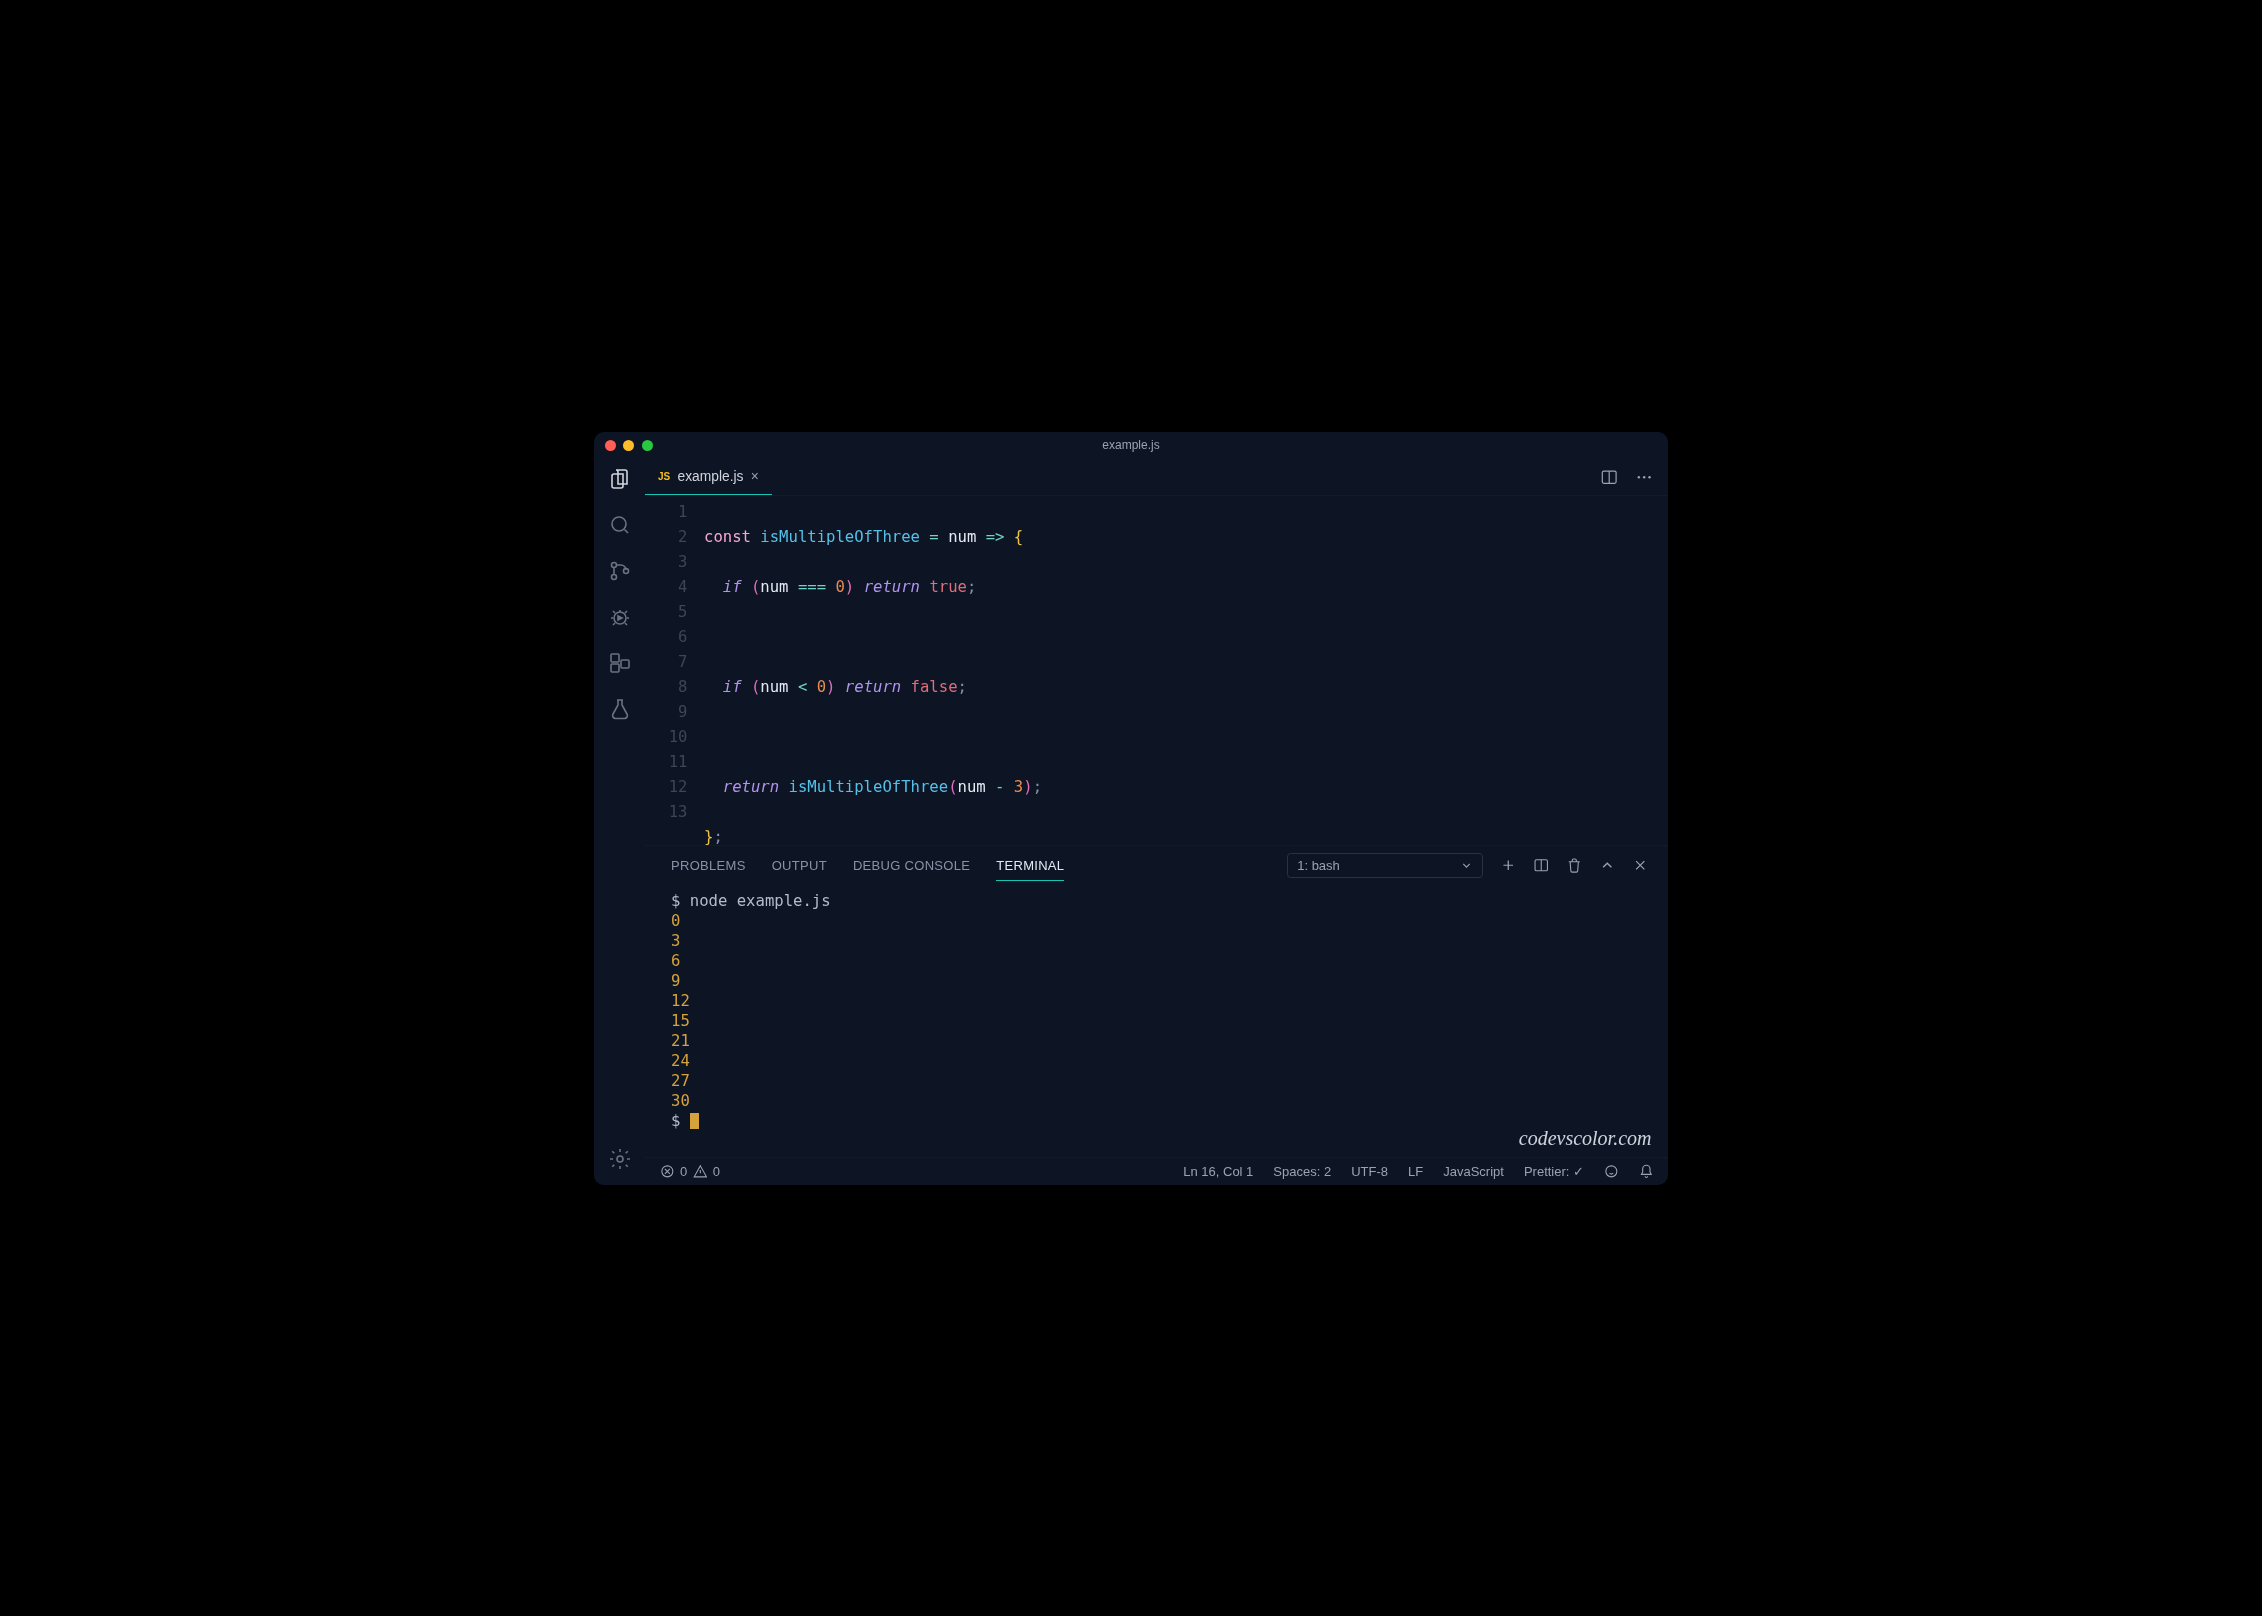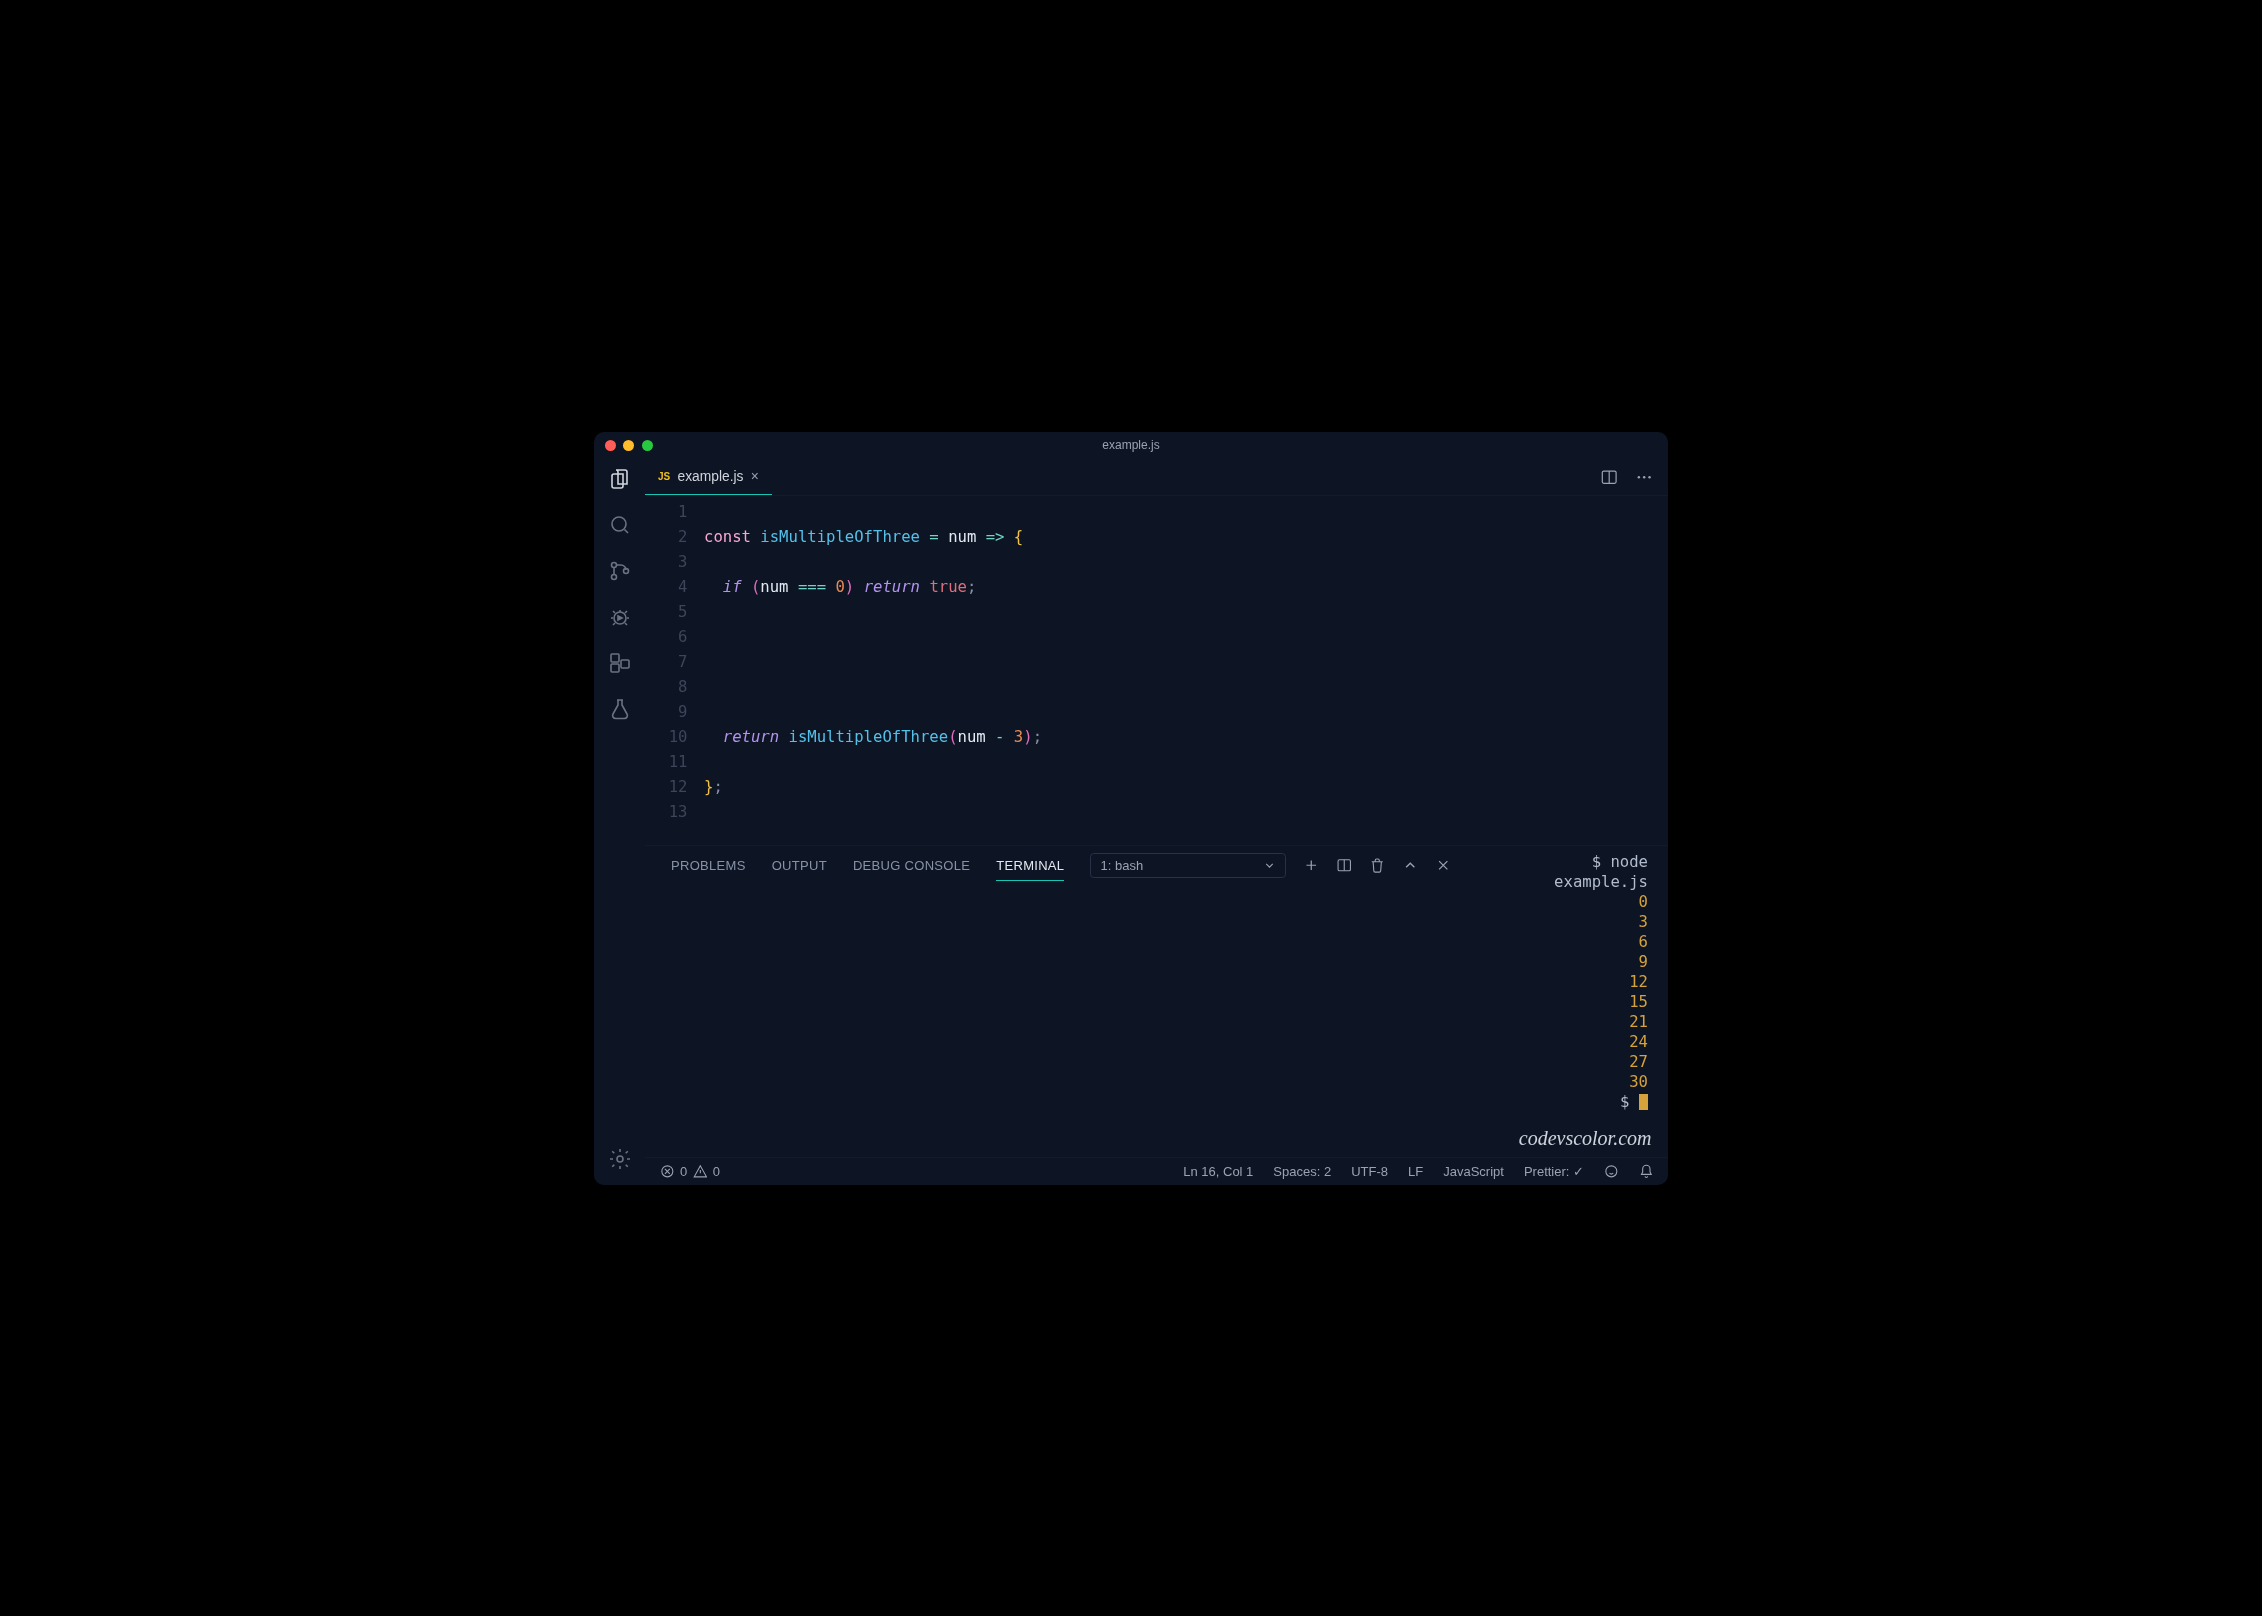--- a/index.html
+++ b/index.html
@@ -76,21 +76,21 @@
 .kw2 { color:#f9a8d4; }
 .fn { color:#54c1e9; }
 .num { color:#e78b54; }
 .bool { color:#de6e7c; }
 .op { color:#6fd3c7; }
 .paren { color:#f0c24a; }
 .brace { color:#de6ec1; }
 .punct { color:#8892a6; }
 .ident { color:#e3e9f2; }
 
-.panel { height:312px; border-top:0.9px solid #131a2e; display:flex; flex-direction:row;text-align:right; }
+.panel { height:312px; border-top:0.9px solid #131a2e; display:flex; flex-direction:column; }
 .panel-tabs { height:39px; display:flex; align-items:center; padding:0 20px 0 26px; gap:26px; font-size:13px; color:#8892a6; }
 .panel-tab { cursor:pointer; padding:7.3px 0; letter-spacing:0.3px; }
 .panel-tab.active { color:#e3e9f2; border-bottom:0.9px solid #17c3b2; }
 .panel-right { margin-left:auto; display:flex; align-items:center; gap:16.5px; color:#9aa3b2; }
 .terminal-select {
   display:flex; align-items:center; justify-content:space-between;
   border:0.9px solid #2a3146; border-radius:3.7px; padding:3.7px 9.2px; width:196px; font-size:13px; cursor:pointer;
 }
 .panel-icon { width:16.5px; height:16.5px; cursor:pointer; display:flex; align-items:center; justify-content:center; }
 
@@ -210,20 +210,21 @@
 <div>9</div>
 <div>10</div>
 <div>11</div>
 <div>12</div>
 <div>13</div>
           </div>
           <div class="code">
 <div><span class="kw2">const</span> <span class="fn">isMultipleOfThree</span> <span class="op">=</span> <span class="ident">num</span> <span class="op">=&gt;</span> <span class="paren">{</span></div>
 <div>  <span class="kw">if</span> <span class="brace">(</span><span class="ident">num</span> <span class="op">===</span> <span class="num">0</span><span class="brace">)</span> <span class="kw">return</span> <span class="bool">true</span><span class="punct">;</span></div>
 <div> </div>
+<div>  <span class="kw">if</span> <span class="brace">(</span><span class="ident">num</span> <span class="op">&lt;</span> <span class="num">0</span><span class="brace">)</span> <span class="kw">return</span> <span class="bool">false</span><span class="punct">;</span></div>
 <div> </div>
 <div>  <span class="kw">return</span> <span class="fn">isMultipleOfThree</span><span class="brace">(</span><span class="ident">num</span> <span class="op">-</span> <span class="num">3</span><span class="brace">)</span><span class="punct">;</span></div>
 <div><span class="paren">}</span><span class="punct">;</span></div>
 
 
 
 
 
 
           </div>

